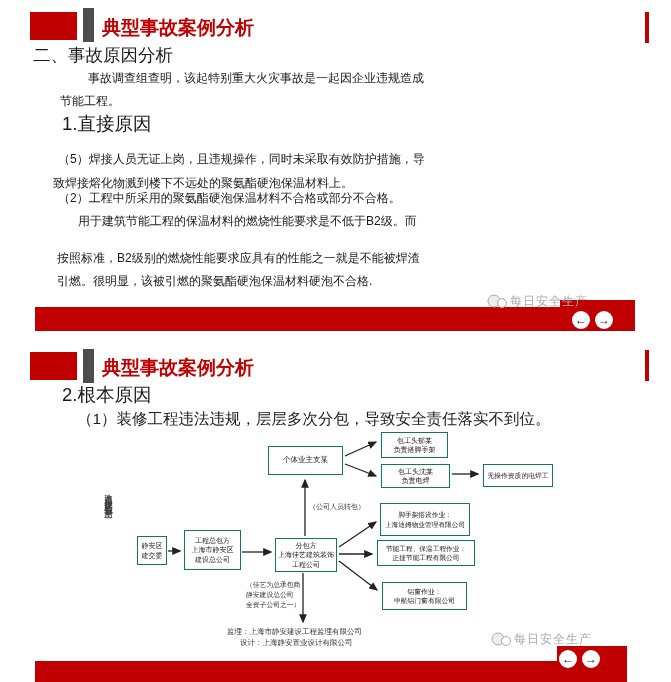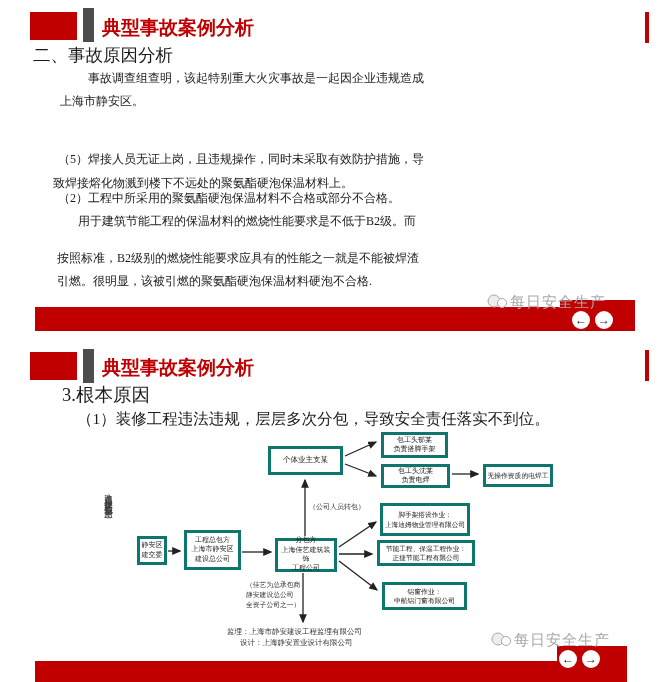--- a/index.html
+++ b/index.html
@@ -1,56 +1,57 @@
 <!DOCTYPE html>
 <html><head>
 <meta charset="utf-8">
 <style>
   html,body{margin:0;padding:0;background:#ffffff;}
   #page{position:relative;width:649px;height:682px;background:#ffffff;overflow:hidden;
-        font-family:Liberation Serif, serif;}
+        font-family:Liberation Sans, sans-serif;}
   
   .hdr-red{position:absolute;width:47px;height:28px;background:#c00000;}
   .hdr-gray{position:absolute;width:11px;height:34px;background:#4d4d4d;}
   .hdr-title{position:absolute;font-size:19px;font-weight:bold;color:#c00000;white-space:nowrap;}
   .hdr-side{position:absolute;width:20px;height:31px;background:#c00000;}
   
   .bline{position:absolute;font-size:12px;color:#1a1a1a;white-space:nowrap;line-height:1.2;}
   .bsec{font-size:17.5px;}
   .bsub{font-size:18.5px;}
   
   .fbar{position:absolute;background:#c00000;}
   .navbtn{position:absolute;width:18px;height:18px;border-radius:50%;background:#ffffff;
           color:#1a1a1a;font-size:12px;font-weight:bold;line-height:18px;text-align:center;
           z-index:6;cursor:pointer;}
-  .wmark{position:absolute;color:#a9a9a9;font-size:15px;white-space:nowrap;z-index:5;letter-spacing:1px;}
+  .wmark{position:absolute;color:#a9a9a9;font-size:12px;white-space:nowrap;z-index:5;letter-spacing:1px;}
   .wicon{position:absolute;z-index:5;}
   
-  .dbox{position:absolute;border:3px solid #0f766e;background:#fff;color:#222;
+  .dbox{position:absolute;border:1px solid #0f766e;background:#fff;color:#222;
         display:flex;align-items:center;justify-content:center;text-align:center;
         white-space:pre-line;line-height:1.35;box-sizing:border-box;padding:1px;}
   .dlabel{position:absolute;color:#333;white-space:pre-line;line-height:1.5;}
   .vlabel{position:absolute;writing-mode:vertical-rl;text-orientation:upright;
           font-size:8.5px;color:#333;letter-spacing:1.5px;white-space:nowrap;}
   svg.arrows{position:absolute;left:0;top:0;z-index:1;}
   .f7{font-size:7px;}   .f75{font-size:7.5px;} .f67{font-size:6.7px;} .f68{font-size:6.8px;}
 </style>
 </head>
 <body>
 
 <div id="page">
 
   <div class="hdr-red" style="left:30px;top:12px;"></div>
   <div class="hdr-gray" style="left:83px;top:8px;"></div>
   <div class="hdr-title" style="left:102px;top:15px;">典型事故案例分析</div>
   <div class="hdr-side" style="left:645px;top:12px;"></div>
 
   <div class="bline bsec" style="left:33px;top:45px;">二、事故原因分析</div>
   <div class="bline" style="left:88px;top:71px;">事故调查组查明，该起特别重大火灾事故是一起因企业违规造成</div>
-  <div class="bline" style="left:60px;top:94px;">上海市静安区。</div>
+  <div class="bline" style="left:60px;top:94px;">节能工程。</div>
+  <div class="bline bsub" style="left:62px;top:113px;">1.直接原因</div>
   <div class="bline" style="left:58px;top:152px;">（5）焊接人员无证上岗，且违规操作，同时未采取有效防护措施，导</div>
   <div class="bline" style="left:53px;top:176px;">致焊接熔化物溅到楼下不远处的聚氨酯硬泡保温材料上。</div>
   <div class="bline" style="left:58px;top:191px;">（2）工程中所采用的聚氨酯硬泡保温材料不合格或部分不合格。</div>
   <div class="bline" style="left:78px;top:214px;">用于建筑节能工程的保温材料的燃烧性能要求是不低于B2级。而</div>
   <div class="bline" style="left:57px;top:251px;">按照标准，B2级别的燃烧性能要求应具有的性能之一就是不能被焊渣</div>
   <div class="bline" style="left:57px;top:274px;">引燃。很明显，该被引燃的聚氨酯硬泡保温材料硬泡不合格.</div>
 
   <div class="fbar" style="left:35px;top:307px;width:595px;height:24px;"></div>
   <div class="fbar" style="left:560px;top:300px;width:75px;height:31px;"></div>
   <span class="wicon" style="left:486px;top:294px;">
@@ -61,21 +62,21 @@
   </span>
   <div class="wmark" style="left:510px;top:293px;">每日安全生产</div>
   <div class="navbtn" style="left:572px;top:311px;">←</div>
   <div class="navbtn" style="left:595px;top:311px;">→</div>
 
   <div class="hdr-red" style="left:30px;top:352px;"></div>
   <div class="hdr-gray" style="left:83px;top:349px;"></div>
   <div class="hdr-title" style="left:102px;top:355px;">典型事故案例分析</div>
   <div class="hdr-side" style="left:645px;top:350px;"></div>
 
-  <div class="bline bsub" style="left:62px;top:384px;">3.根本原因</div>
+  <div class="bline bsub" style="left:62px;top:384px;">2.根本原因</div>
   <div class="bline" style="left:77px;top:410px;font-size:15.5px;">（1）装修工程违法违规，层层多次分包，导致安全责任落实不到位。</div>
 
   <div class="vlabel" style="left:103px;top:487px;">改造工程被层层转包示意图</div>
 
   <div class="dbox f7" style="left:137px;top:536px;width:30px;height:29px;">静安区
 建交委</div>
   <div class="dbox f7" style="left:184px;top:530px;width:57px;height:40px;">工程总包方
 上海市静安区
 建设总公司</div>
   <div class="dbox f7" style="left:275px;top:538px;width:62px;height:34px;">分包方

